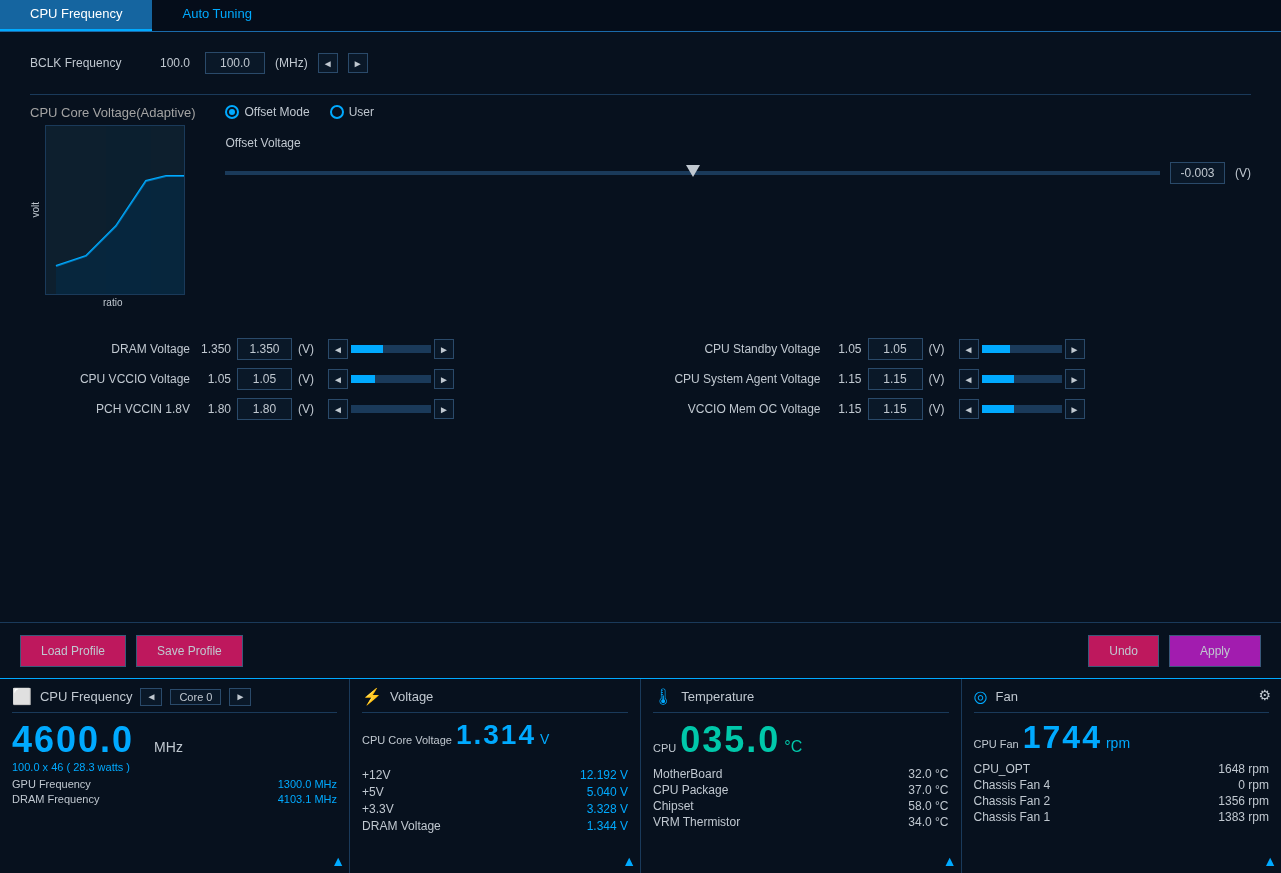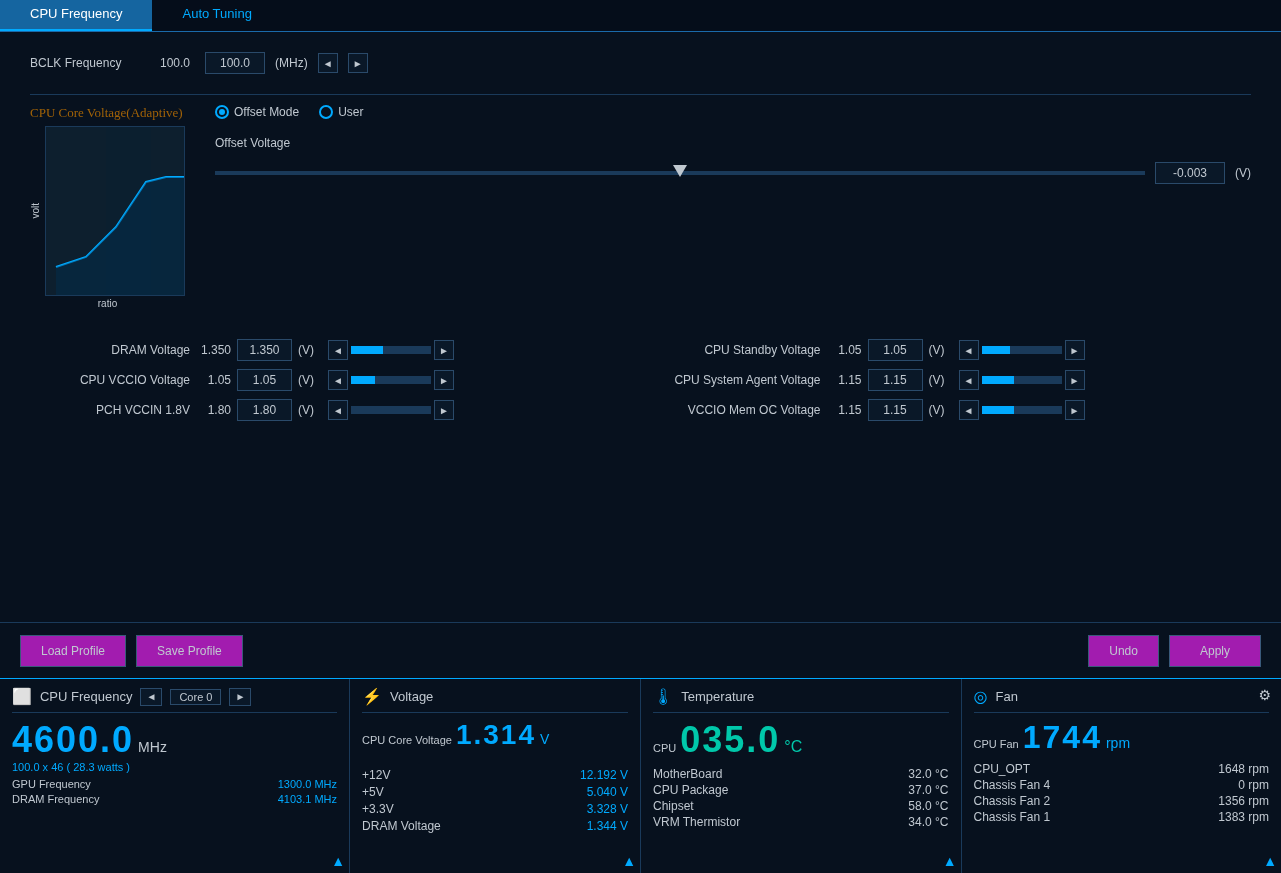--- a/index.html
+++ b/index.html
@@ -75,24 +75,23 @@
 
     .divider { border: none; border-top: 1px solid #1a3a5a; margin: 10px 0; }
 
     
     .voltage-section {
       display: flex;
       gap: 30px;
       margin-top: 10px;
     }
     .chart-title {
-      color: #a16207;
+      color: #a3a3a3;
       font-size: 13px;
       margin-bottom: 5px;
-      font-family: Liberation Serif, serif;
     }
     .chart-box {
       width: 140px;
       height: 170px;
       background: #0d1f2e;
       border: 1px solid #1a3a5a;
       position: relative;
       overflow: hidden;
     }
     .chart-x-label {
@@ -206,21 +205,21 @@
     .toolbar {
       background: #07111e;
       border-top: 1px solid #1a3a5a;
       height: 56px;
       display: flex;
       align-items: center;
       padding: 0 20px;
       gap: 10px;
     }
     .toolbar-btn {
-      background: #a21caf;
+      background: #be185d;
       border: 1px solid #3a5a7a;
       color: #c0c8d0;
       padding: 8px 20px;
       cursor: pointer;
       font-size: 12px;
     }
     .toolbar-spacer { flex: 1; }
     .apply-btn {
       background: #a21caf;
       border: 1px solid #3a5a7a;
@@ -406,21 +405,21 @@
       </div>
 
       <div class="offset-row">
         <span class="offset-label">Offset Voltage</span>
       </div>
 
       <div style="display:flex; align-items:center; gap:10px;">
         <div class="slider-track" style="flex:1; margin-left:0;">
           <div class="slider-thumb"></div>
         </div>
-        <input class="num-input" style="width: 70px;" value="-0.003">
+        <input class="num-input" style="width: 55px;" value="-0.003">
         <span>(V)</span>
       </div>
     </div>
   </div>
 
   <div class="voltage-rows">
 
     <div>
       <div class="volt-row">
         <span class="volt-name">DRAM Voltage</span>
@@ -518,21 +517,21 @@
 <div class="monitors">
 
   <div class="monitor-panel" style="flex:1.1;">
     <div class="monitor-header">
       <span class="monitor-icon">⬜</span>
       <span class="monitor-title">CPU Frequency</span>
       <button class="nav-btn">◄</button>
       <span class="core-label">Core 0</span>
       <button class="nav-btn">►</button>
     </div>
-    <div style="display:flex; align-items:baseline; gap:4px;">
+    <div style="display:flex; align-items:baseline; gap:20px;">
       <span class="cpu-freq-big">4600.0</span>
       <span class="cpu-freq-unit">MHz</span>
     </div>
     <div class="cpu-freq-sub">100.0  x 46   ( 28.3  watts )</div>
     <div class="cpu-freq-detail">
       <span>GPU Frequency</span>
       <span class="cpu-freq-val">1300.0 MHz</span>
     </div>
     <div class="cpu-freq-detail" style="margin-top:3px;">
       <span>DRAM Frequency</span>

